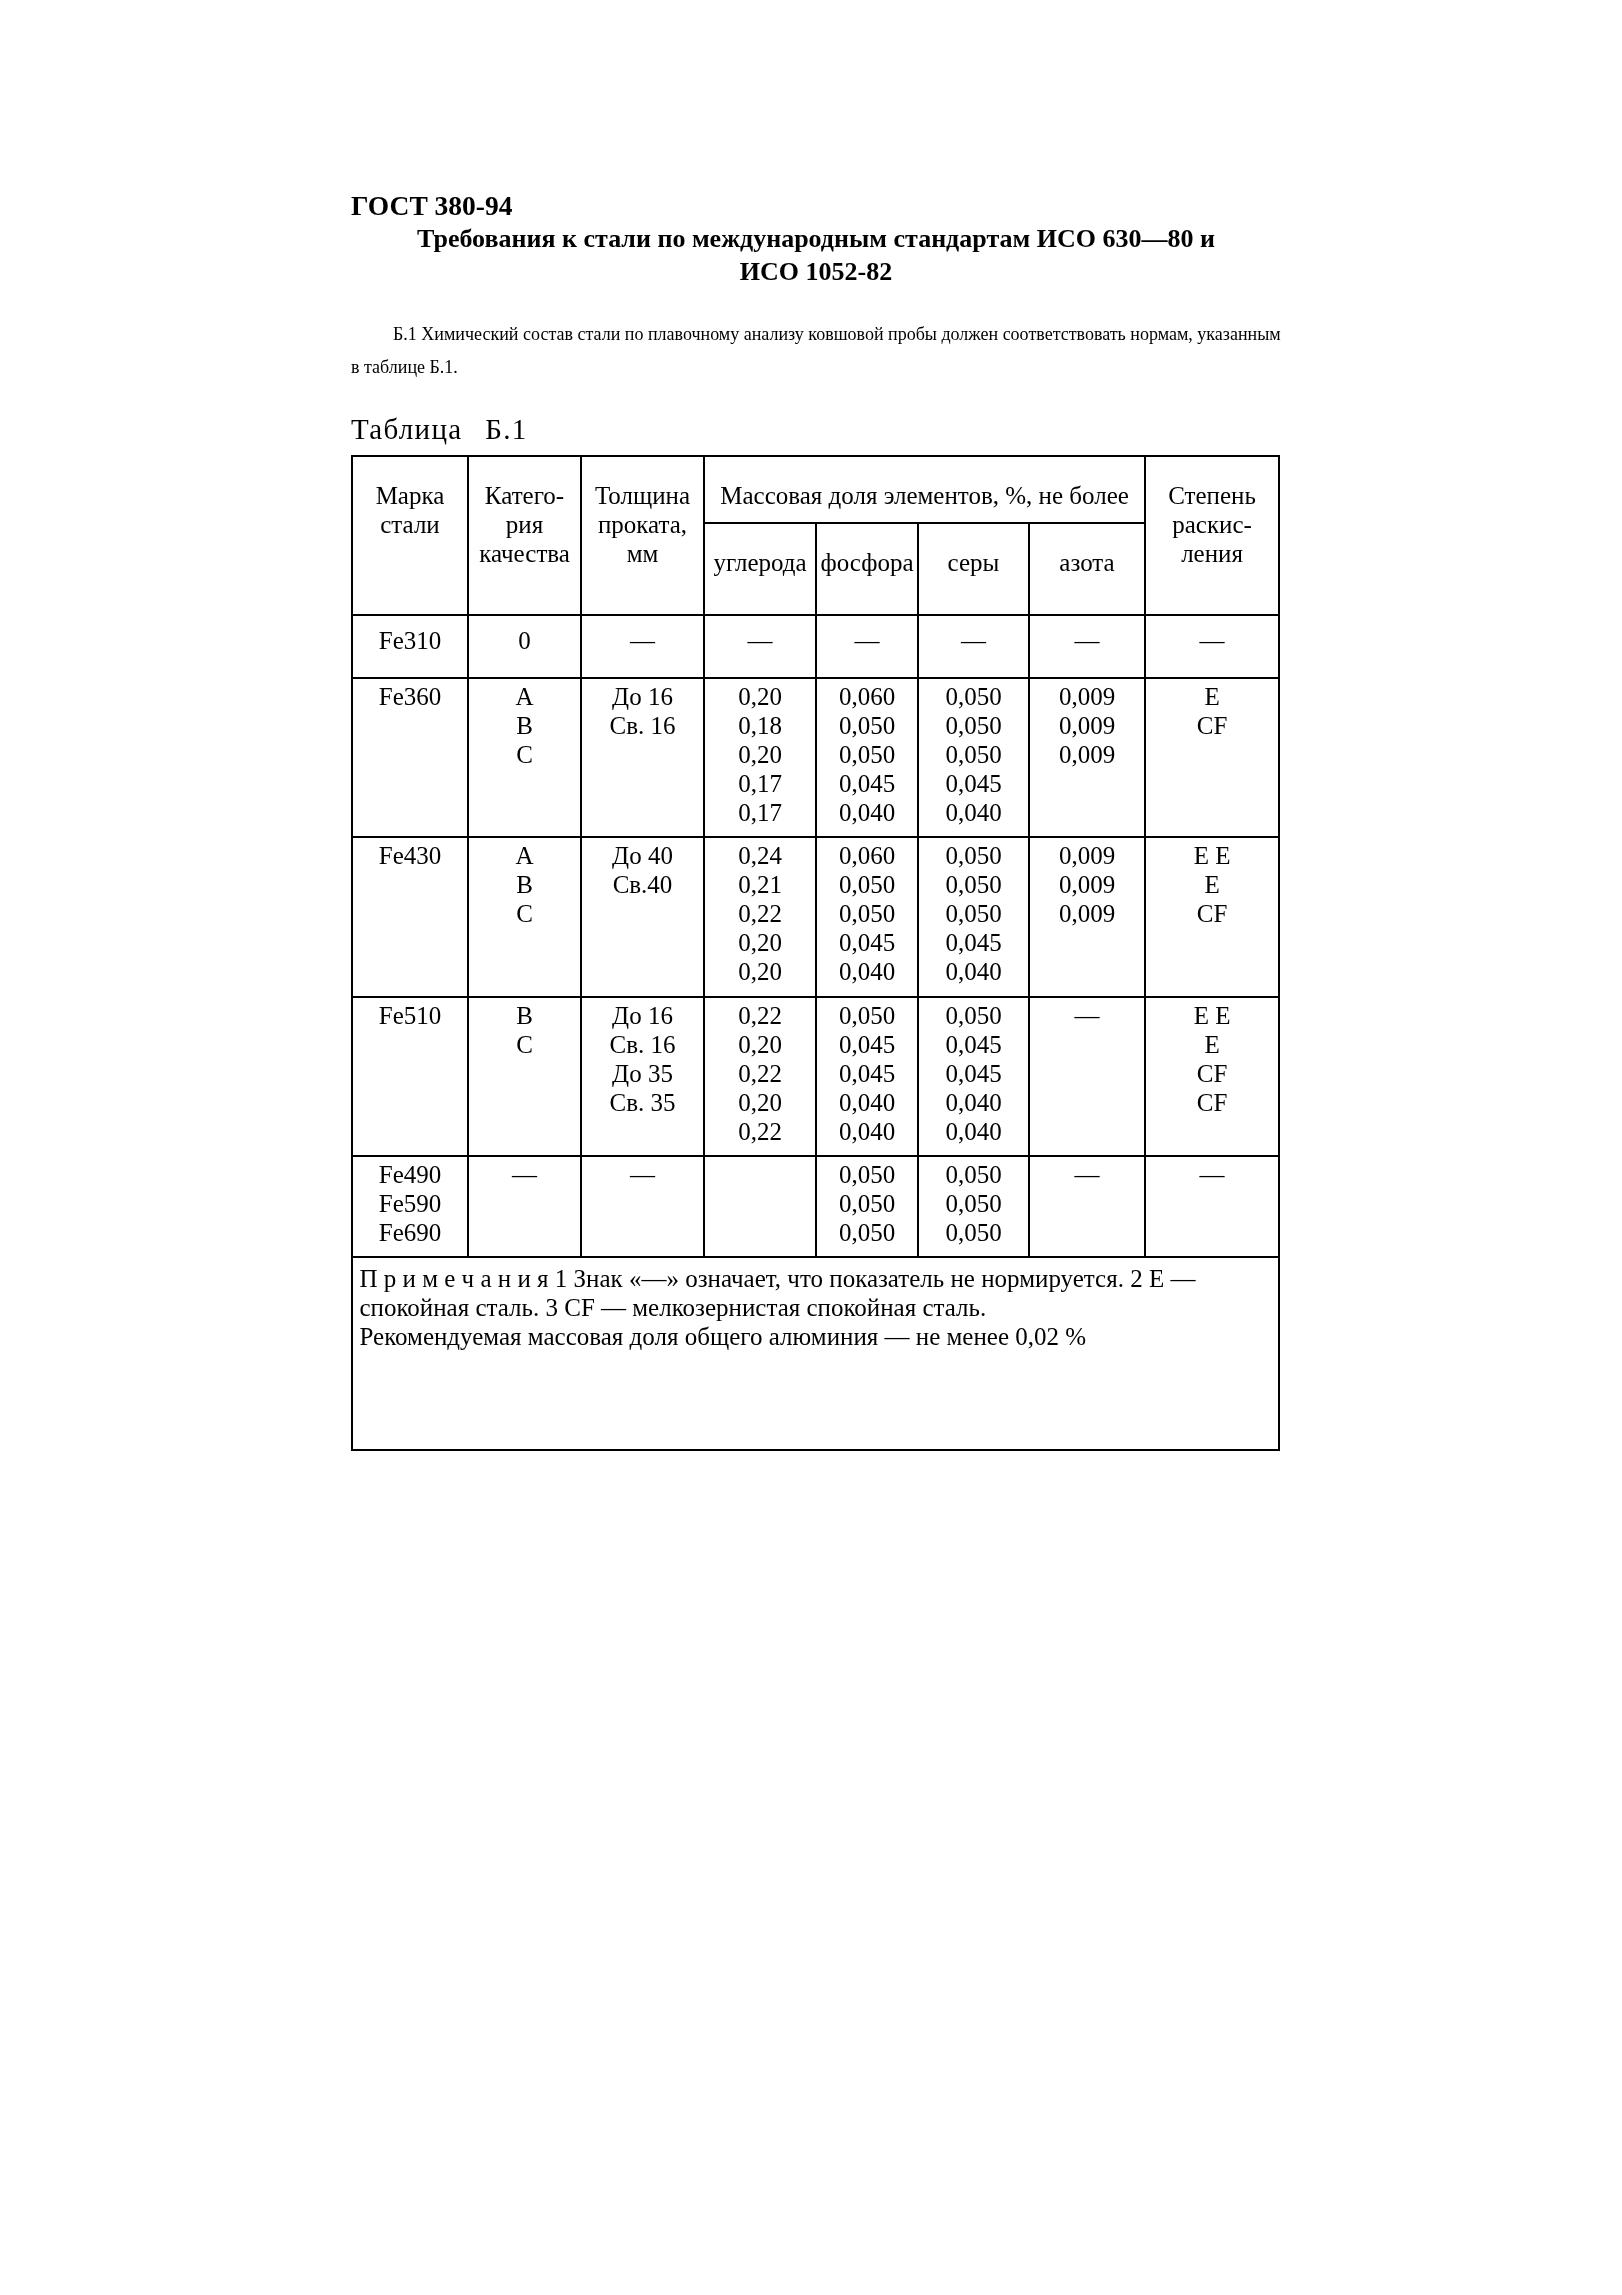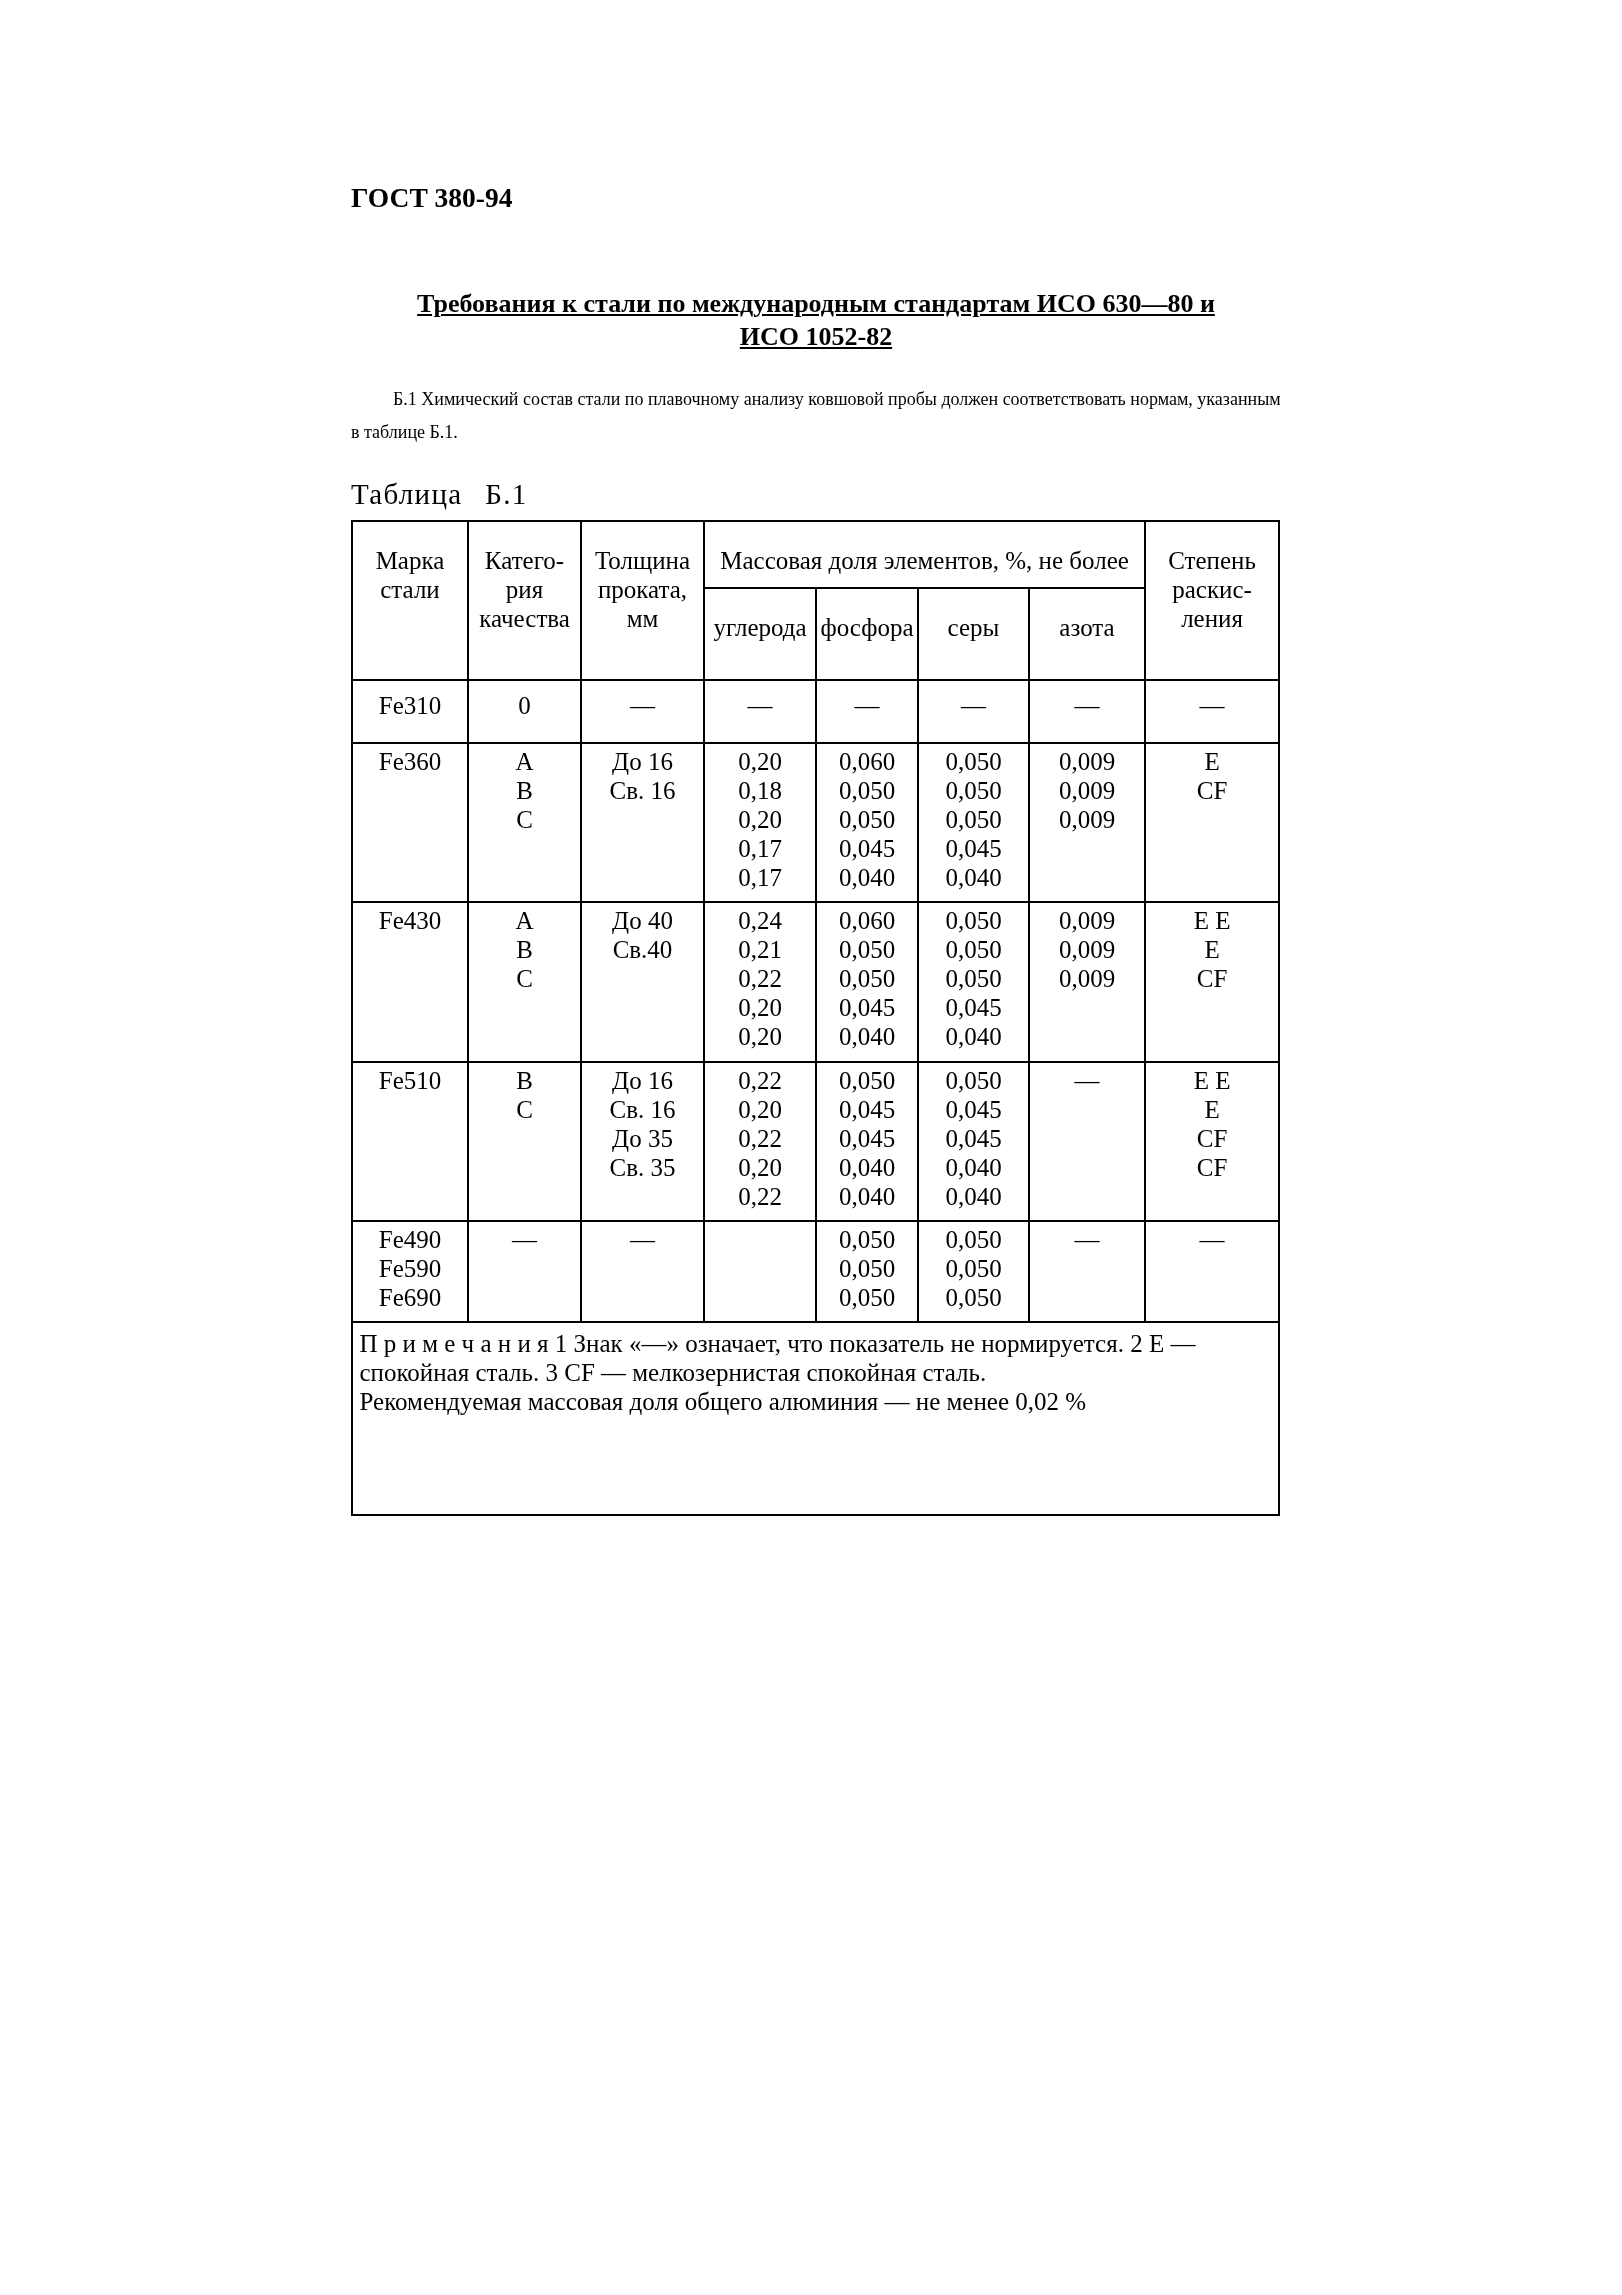--- a/index.html
+++ b/index.html
@@ -13,42 +13,40 @@
   .page {
     position: relative;
     width: 1622px;
     height: 2295px;
     background: #ffffff;
     overflow: hidden;
   }
   .content {
     position: absolute;
     left: 351px;
-    top: 182px;
+    top: 190px;
     width: 930px;
   }
   .doc-number {
     font-size: 27.5px;
     font-weight: bold;
   }
   .appendix-block {
     margin-top: 33px;
     text-align: center;
     font-style: italic;
     font-size: 27px;
     line-height: 33px;
   }
   .section-title {
-    margin-top: 73px;
     text-align: center;
     font-weight: bold;
     font-size: 26px;
     line-height: 33px;
     white-space: pre-line;
-    text-decoration: underline;
   }
   .intro {
     margin: 0;
     margin-top: 30px;
     font-size: 18px;
     line-height: 33px;
     text-indent: 42px;
     text-align: left;
   }
   .table-caption {

